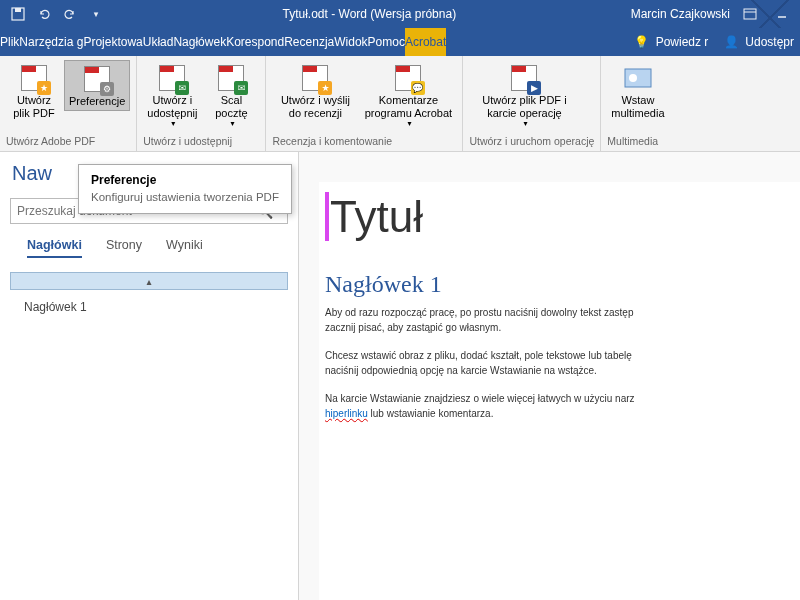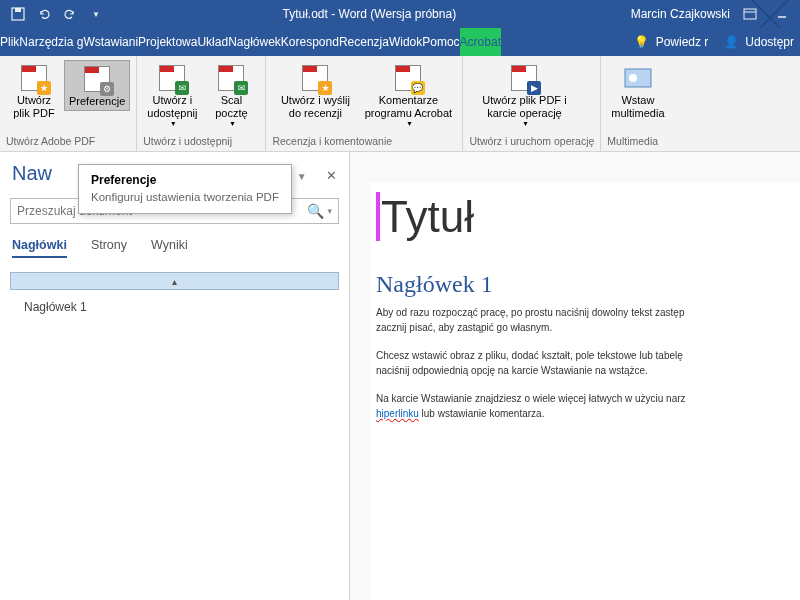--- a/index.html
+++ b/index.html
@@ -5,40 +5,40 @@
 *{margin:0;padding:0;box-sizing:border-box;font-family:"Segoe UI",Arial,sans-serif}
 body{width:800px;height:600px;overflow:hidden;background:#fff;font-size:12px}
 .titlebar{height:28px;background:#2b579a;display:flex;align-items:center;color:#fff;padding:0 6px}
 .qat{display:flex;gap:2px;align-items:center}
 .qat-btn{width:24px;height:24px;display:flex;align-items:center;justify-content:center;opacity:.9;cursor:pointer}
 .title-center{flex:1;text-align:center;font-size:12px}
 .title-right{display:flex;align-items:center;gap:8px;font-size:12px}
 .win-btn{width:24px;height:24px;display:flex;align-items:center;justify-content:center;opacity:.9}
 .tabbar{height:28px;background:#2b579a;display:flex;align-items:center;color:#fff;font-size:12px;position:relative}
 .tab{padding:0 0;height:28px;display:flex;align-items:center;cursor:pointer;white-space:nowrap}
-.tab.active{background:#22c55e;color:#2b579a}
+.tab.active{background:#eab308;color:#2b579a}
 .tab-extra{display:flex;align-items:center;gap:6px;margin-left:auto;padding-right:6px}
 .ribbon{height:96px;background:#f3f3f3;display:flex;border-bottom:1px solid #d4d4d4;position:relative}
 .group{display:flex;flex-direction:column;padding:4px 6px 2px;border-right:1px solid #d4d4d4}
 .group-body{flex:1;display:flex;gap:2px;align-items:flex-start}
 .group-label{font-size:10.5px;color:#666;text-align:left;padding:2px 0}
 .rbtn{display:flex;flex-direction:column;align-items:center;padding:2px 4px;cursor:pointer;text-align:center;line-height:1.15;font-size:11px;min-width:56px;justify-content:flex-start}
 .rbtn.sel{background:#c8c8c8;border:1px solid #a0a0a0}
 .ricon{width:32px;height:32px;position:relative;display:flex;align-items:center;justify-content:center}
 .pdf-icon{width:26px;height:26px;background:#fff;border:1px solid #888;position:relative}
 .pdf-icon::before{content:"";position:absolute;top:0;left:0;width:14px;height:6px;background:#d02828}
 .badge{position:absolute;bottom:-1px;right:-1px;width:14px;height:14px;border-radius:2px;display:flex;align-items:center;justify-content:center;font-size:9px;color:#fff}
 .dd{font-size:8px;margin-left:2px}
 .content{display:flex;height:calc(600px - 28px - 28px - 96px)}
-.nav{width:350px;border-right:1px solid #d4d4d4;display:flex;flex-direction:column;position:relative}
+.nav{width:299px;border-right:1px solid #d4d4d4;display:flex;flex-direction:column;position:relative}
 .nav-head{height:42px;display:flex;align-items:center;padding:0 12px;color:#2b579a;font-size:20px;justify-content:space-between}
 .nav-close{color:#666;cursor:pointer;font-size:13px}
 .search{margin:4px 10px;height:26px;border:1px solid #bbb;display:flex;align-items:center;padding:0 6px}
 .search input{flex:1;border:none;outline:none;font-size:12px;color:#555}
-.nav-tabs{display:flex;gap:24px;padding:10px 12px;font-size:12.5px;color:#555}
+.nav-tabs{display:flex;gap:24px;padding:10px 27px;font-size:12.5px;color:#555}
 .nav-tab.active{color:#2b579a;font-weight:600;border-bottom:2px solid #2b579a;padding-bottom:4px}
 .collapse{margin:4px 10px;height:18px;background:#cfe2f3;border:1px solid #9bb8d3;display:flex;align-items:center;justify-content:center;font-size:10px;color:#555}
 .hitem{padding:6px 24px;font-size:12px;color:#444}
 .tooltip{position:absolute;top:164px;left:78px;background:#fff;border:1px solid #aaa;padding:8px 12px 10px;box-shadow:2px 2px 6px rgba(0,0,0,.2);z-index:10;font-size:12px}
 .tooltip-title{font-weight:600;margin-bottom:4px}
 .tooltip-body{color:#666;font-size:11.5px}
 .doc{flex:1;background:#f9f9f9;padding:30px 0 0 20px;overflow:hidden}
 .page{background:#fff;padding:10px 0 0 6px;min-height:500px}
 .cursor{border-left:4px solid #d946ef;padding-left:1px}
 .doc-title{font-size:44px;font-family:"Calibri Light","Segoe UI Light";color:#333;margin-bottom:28px;font-weight:300}
@@ -89,21 +89,20 @@
           <line x1="2" y1="9" x2="10" y2="9" stroke="#fff" stroke-width="1.5"></line>
         </svg>
       </div>
   </div>
   <div class="corner"></div>
 </div>
 
 <div class="tabbar">
   <div class="tab">Plik</div>
   <div class="tab">Narzędzia g</div>
-  <div class="tab">Wstawiani</div>
   <div class="tab">Projektowa</div>
   <div class="tab">Układ</div>
   <div class="tab">Nagłówek</div>
   <div class="tab">Korespond</div>
   <div class="tab">Recenzja</div>
   <div class="tab">Widok</div>
   <div class="tab">Pomoc</div>
   <div class="tab active">Acrobat</div>
   <div class="tab-extra">
     <span>💡</span>

